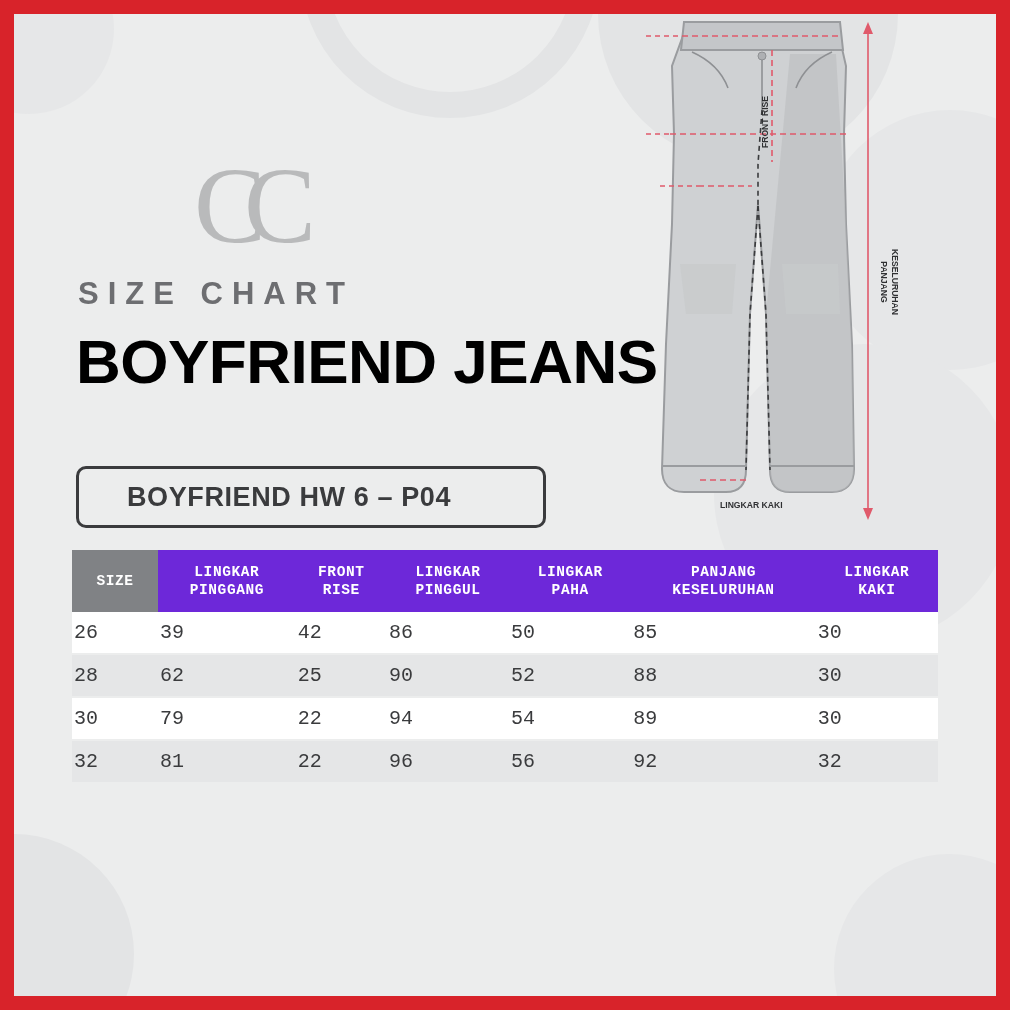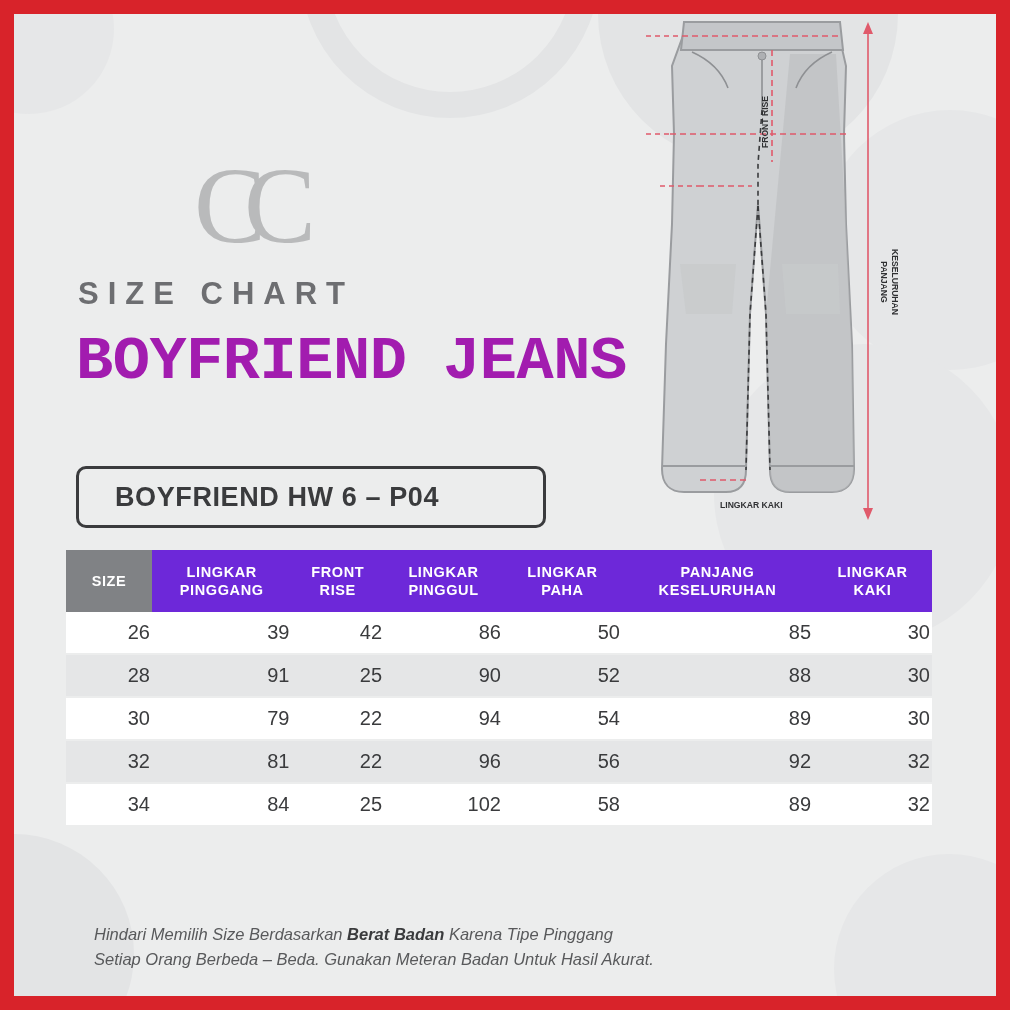--- a/index.html
+++ b/index.html
@@ -48,49 +48,48 @@
     letter-spacing: 3.5px;
   }
 
   
   .kicker {
     position: absolute; left: 64px; top: 262px;
     font-size: 31px; letter-spacing: 9px; color: #6d6e71; font-weight: bold;
   }
   .title {
     position: absolute; left: 62px; top: 312px;
-    font-size: 62px; font-weight: bold; color: #a21caf;
+    font-size: 62px; font-weight: bold; color: #000000;
     letter-spacing: -0.5px;
-    font-family: Liberation Mono, monospace;
   }
 
   
   .model-box {
     position: absolute; left: 62px; top: 452px;
     width: 470px; height: 62px;
     border: 3px solid #3a3b3d; border-radius: 10px;
-    display: flex; align-items: center; padding-left: 36px;
+    display: flex; align-items: center; padding-left: 48px;
   }
   .model-text {
     font-size: 27px; font-weight: bold; color: #3a3b3d; letter-spacing: 0.6px;
   }
 
   
   .table-wrap {
-    position: absolute; left: 52px; top: 536px; width: 866px;
+    position: absolute; left: 58px; top: 536px; width: 866px; font-family: Liberation Mono, monospace;
   }
   table { border-collapse: collapse; width: 866px; }
   thead th {
     background: #6d28d9; color: #ffffff;
     font-size: 14.5px; font-weight: bold; letter-spacing: 0.6px;
     padding: 13px 4px; line-height: 1.25; vertical-align: middle;
   }
   thead th.size-head { background: #808285; width: 86px; }
   tbody td {
-    text-align: right; font-size: 20px; color: #3a3b3d;
+    text-align: left; font-size: 20px; color: #3a3b3d;
     padding: 9px 2px; height: 40px; font-weight: normal;
   }
   tbody tr.odd td { background: #ffffff; }
   tbody tr.even td { background: #e5e6e7; }
   tbody td.size-col { color: #3a3b3d; }
   tbody tr td { border-bottom: 2px solid #eceded; }
 
   
   .footnote {
     position: absolute; left: 80px; top: 908px;
@@ -146,21 +145,21 @@
               <td class="size-col">26</td>
               <td>39</td>
               <td>42</td>
               <td>86</td>
               <td>50</td>
               <td>85</td>
               <td>30</td>
             </tr>
             <tr class="even">
               <td class="size-col">28</td>
-              <td>91</td>
+              <td>62</td>
               <td>25</td>
               <td>90</td>
               <td>52</td>
               <td>88</td>
               <td>30</td>
             </tr>
             <tr class="odd">
               <td class="size-col">30</td>
               <td>79</td>
               <td>22</td>
@@ -171,37 +170,24 @@
             </tr>
             <tr class="even">
               <td class="size-col">32</td>
               <td>81</td>
               <td>22</td>
               <td>96</td>
               <td>56</td>
               <td>92</td>
               <td>32</td>
             </tr>
-            <tr class="odd">
-              <td class="size-col">34</td>
-              <td>84</td>
-              <td>25</td>
-              <td>102</td>
-              <td>58</td>
-              <td>89</td>
-              <td>32</td>
-            </tr>
           </tbody>
       </table>
     </div>
 
-    <div class="footnote">
-      <span>Hindari Memilih Size Berdasarkan </span><b>Berat Badan</b><span> Karena Tipe Pinggang</span><br>
-      <span>Setiap Orang Berbeda – Beda. Gunakan Meteran Badan Untuk Hasil Akurat.</span>
-    </div>
 
     <div class="illus">
       <svg width="330" height="520" viewBox="0 0 330 520">
 
         <g>
           <path d="M48 8 L196 8 L206 52 L204 120 L206 210 L212 330 L214 455
                    C214 470 206 478 192 478 L150 478 C136 478 130 470 130 456
                    L126 300 L118 190 L110 300 L106 456 C106 470 100 478 86 478
                    L44 478 C30 478 22 470 22 455 L26 330 L32 210 L34 120 L32 52 Z" fill="#cfd1d3" stroke="#9a9c9f" stroke-width="2"></path>
 

